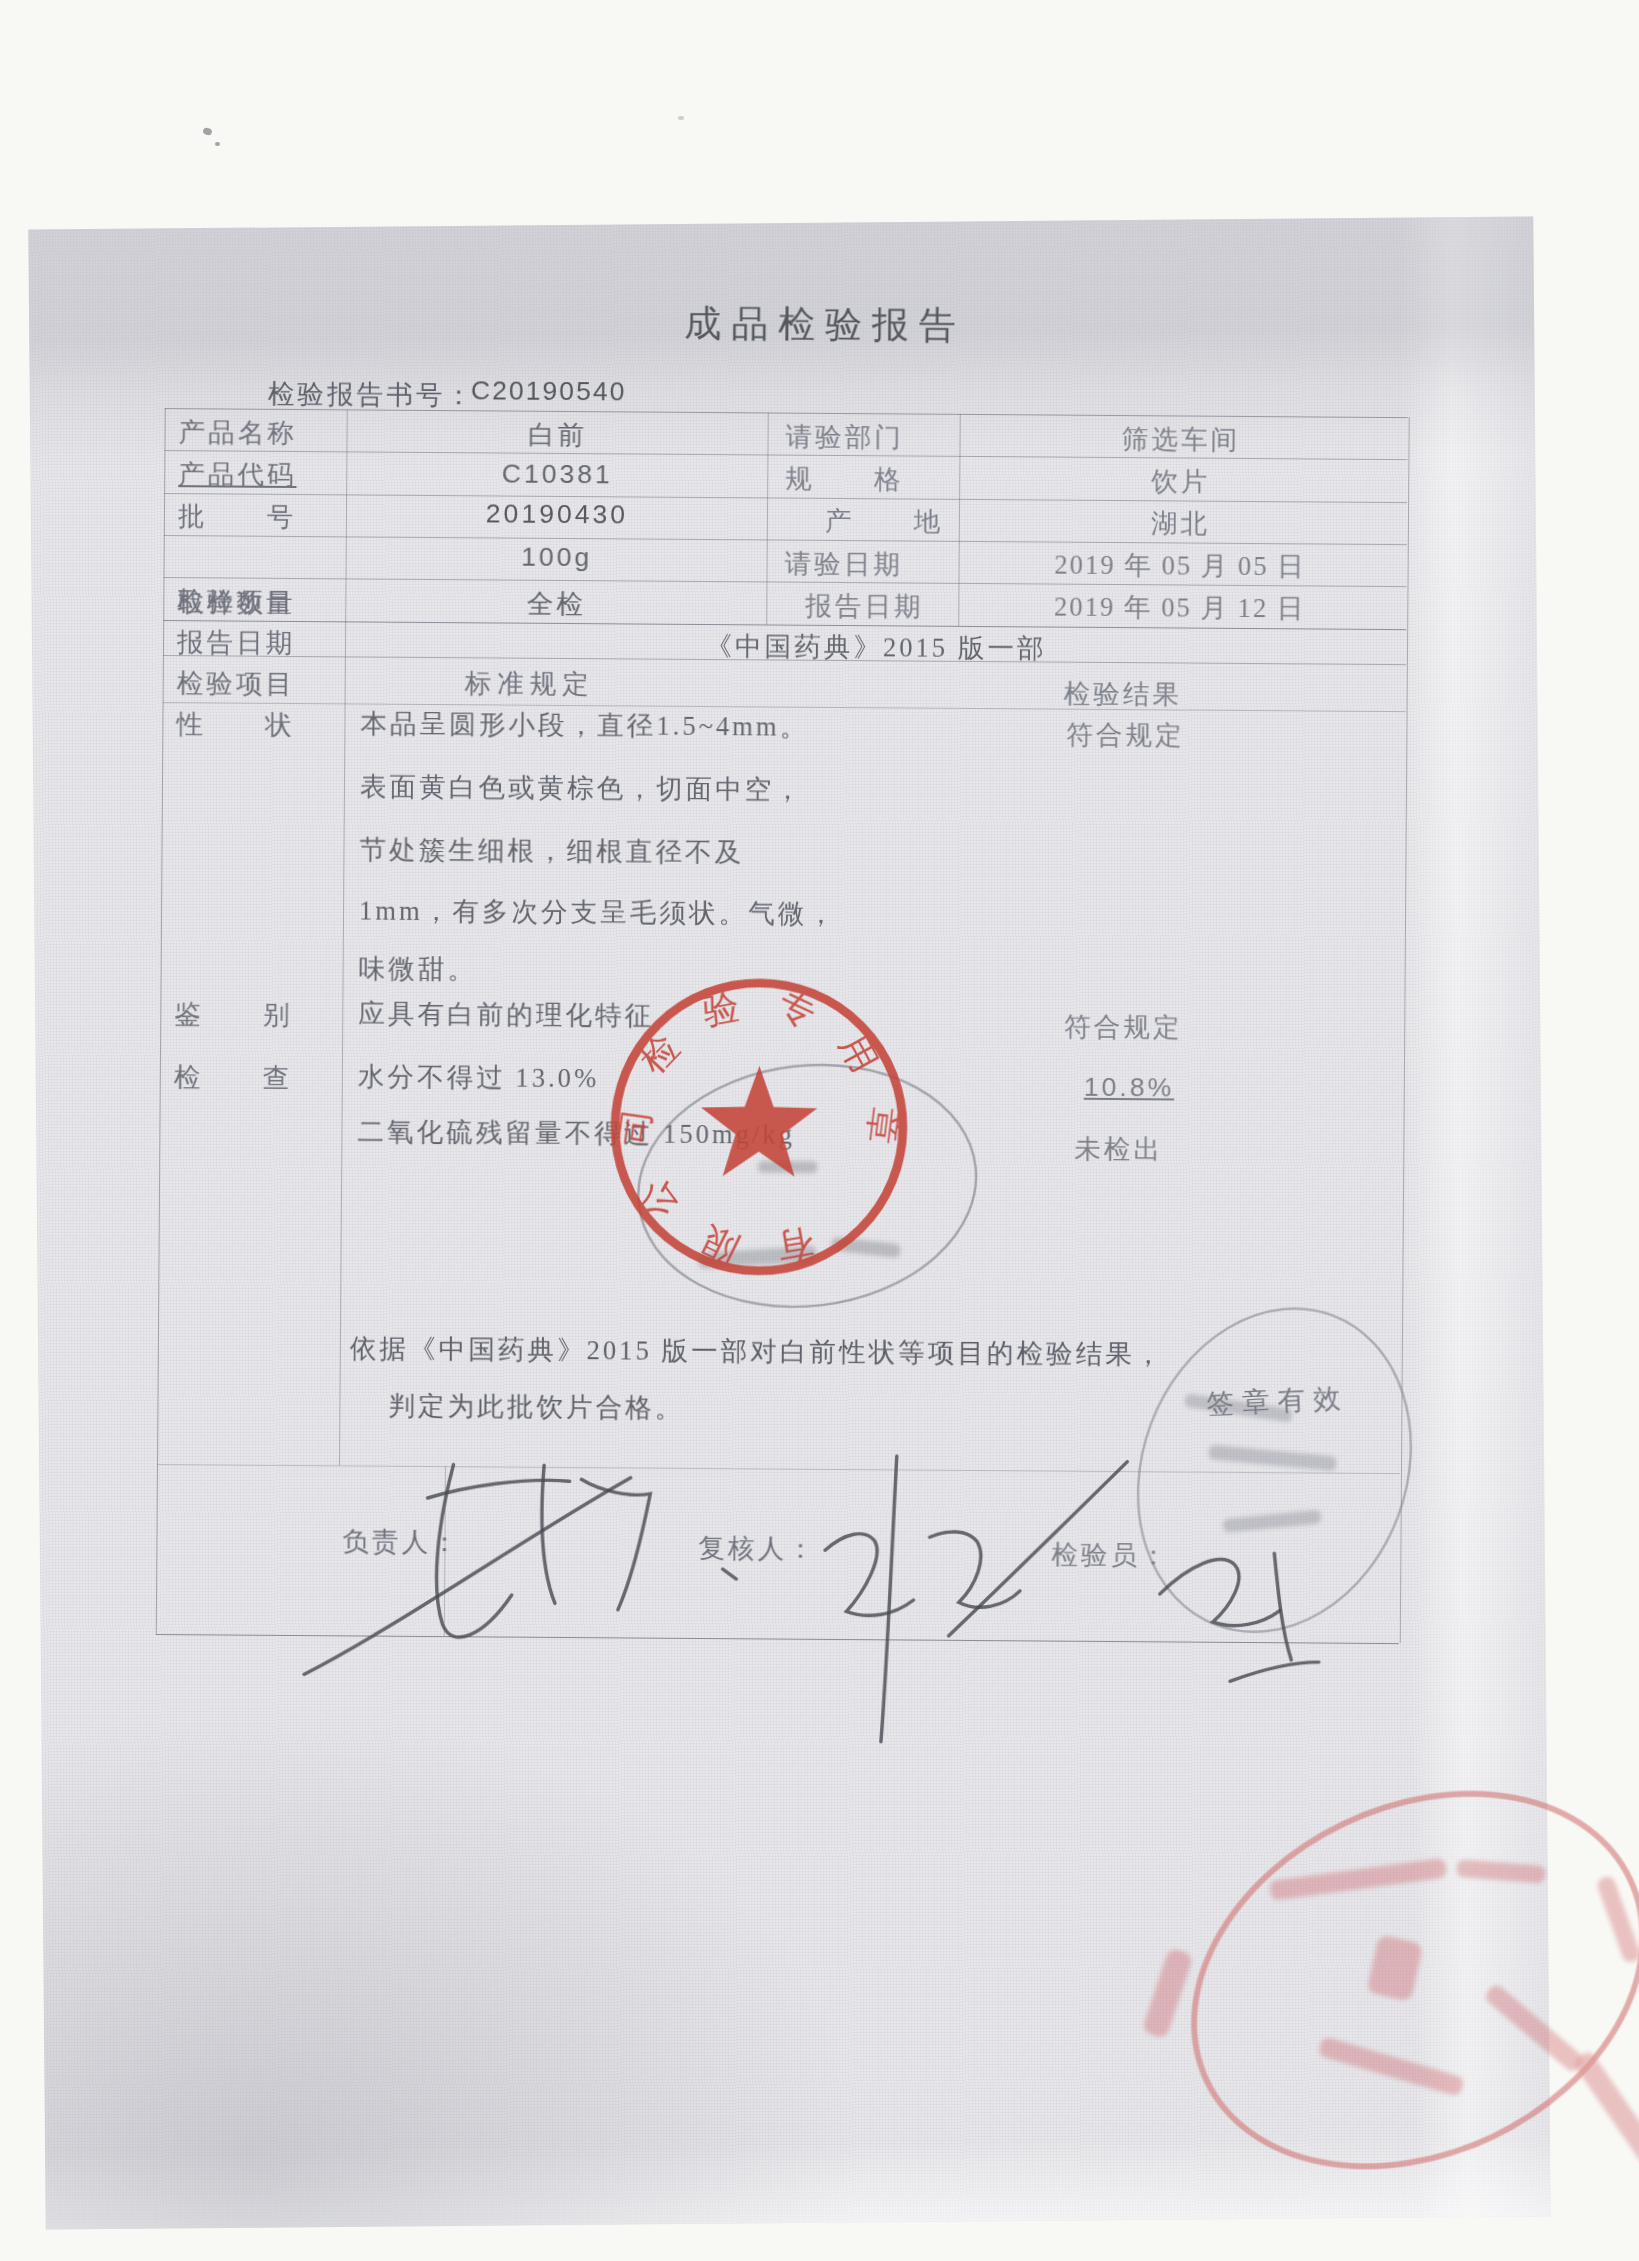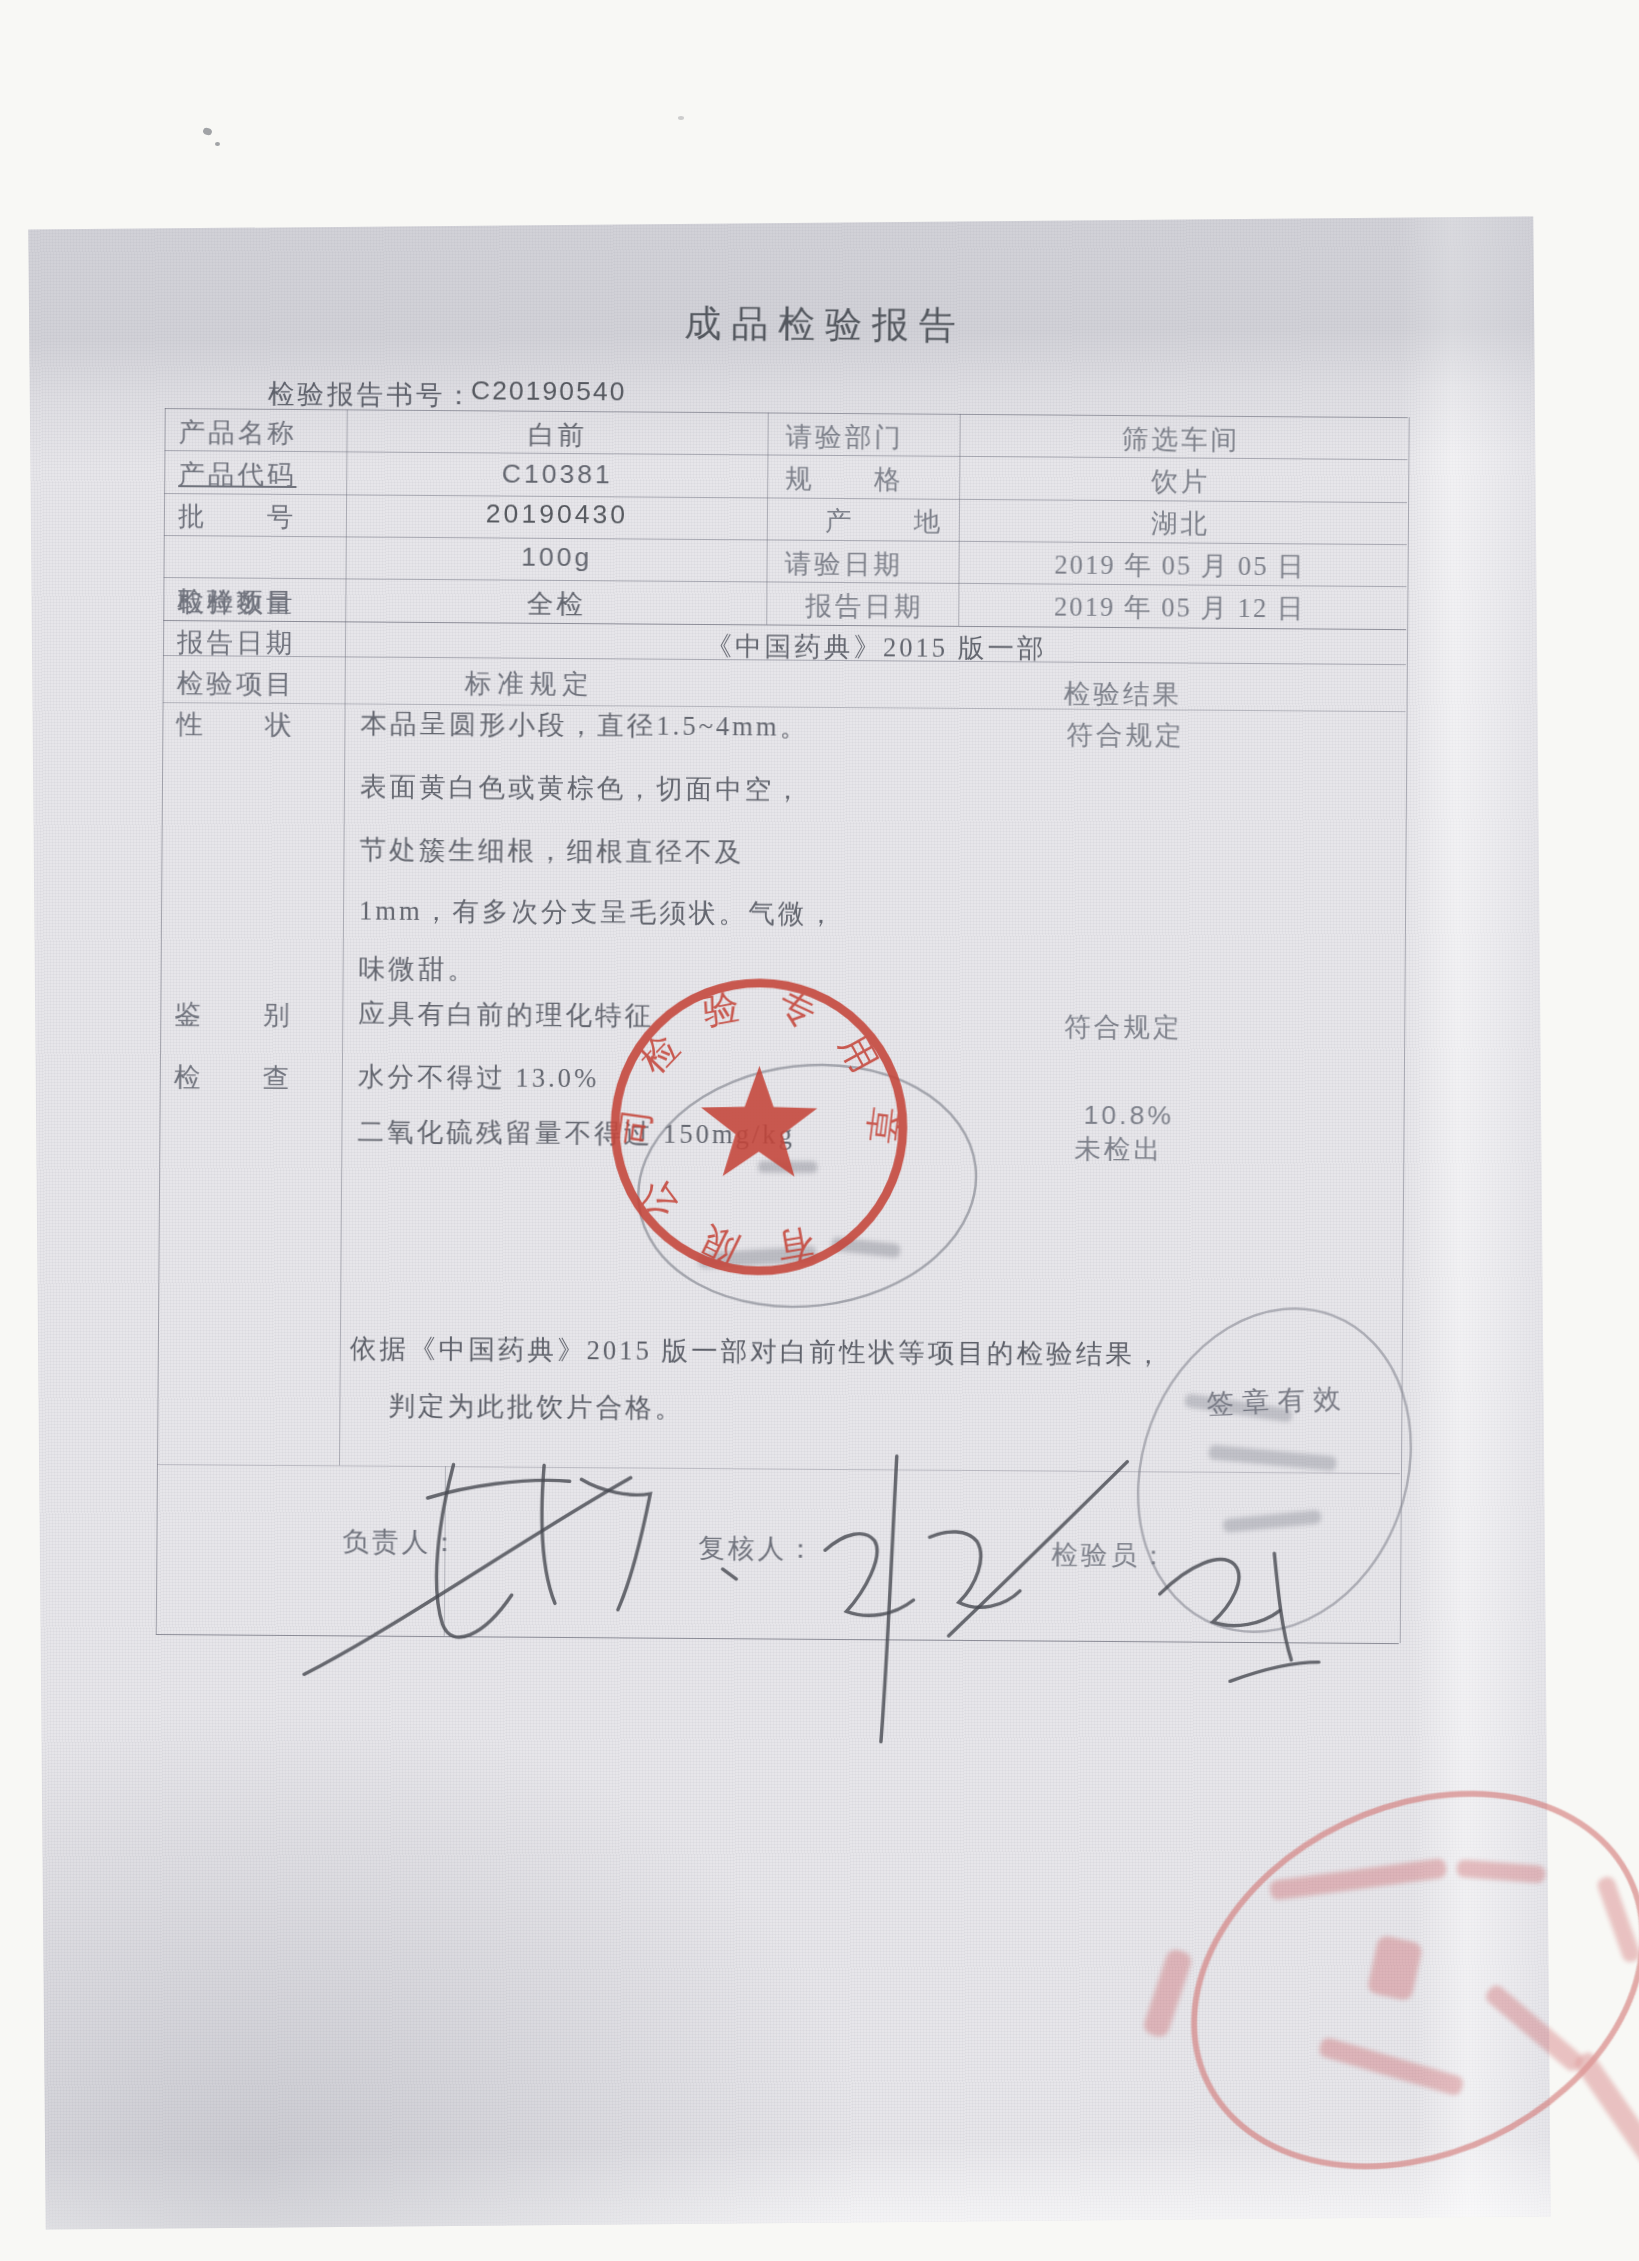--- a/index.html
+++ b/index.html
@@ -103,21 +103,21 @@
     <div class="t val" style="left:363px;top:950px;">味微甜。</div>
     <div class="t dim" style="left:1069px;top:711px;">符合规定</div>
 
     <div class="t" style="left:179px;top:997px;">鉴　　别</div>
     <div class="t val" style="left:363px;top:995px;">应具有白前的理化特征</div>
     <div class="t dim" style="left:1069px;top:1003px;">符合规定</div>
 
     <div class="t" style="left:179px;top:1060px;">检　　查</div>
     <div class="t val" style="left:363px;top:1058px;">水分不得过 13.0%</div>
     <div class="t val" style="left:363px;top:1113px;">二氧化硫残留量不得过 150mg/kg</div>
-    <div class="t dim" style="left:1089px;top:1094px;font-family:'Liberation Sans',sans-serif;">10.8%</div>
+    <div class="t dim" style="left:1089px;top:1066px;font-family:'Liberation Sans',sans-serif;text-decoration:underline;">10.8%</div>
     <div class="t dim" style="left:1080px;top:1125px;">未检出</div>
 
     <div class="t" style="left:357px;top:1330px;color:#5c5f68;">依据《中国药典》2015 版一部对白前性状等项目的检验结果，</div>
     <div class="t" style="left:396px;top:1387px;color:#5c5f68;">判定为此批饮片合格。</div>
 
     <div class="t" style="left:351px;top:1523px;">负责人：</div>
     <div class="t" style="left:707px;top:1527px;">复核人：</div>
     <div class="t dim" style="left:1060px;top:1531px;">检验员：</div>
 
     <div class="t" style="left:1214px;top:1375px;color:#787a84;letter-spacing:7.9px;transform:rotate(-3deg);font-size:27.6px;">签章有效</div>

